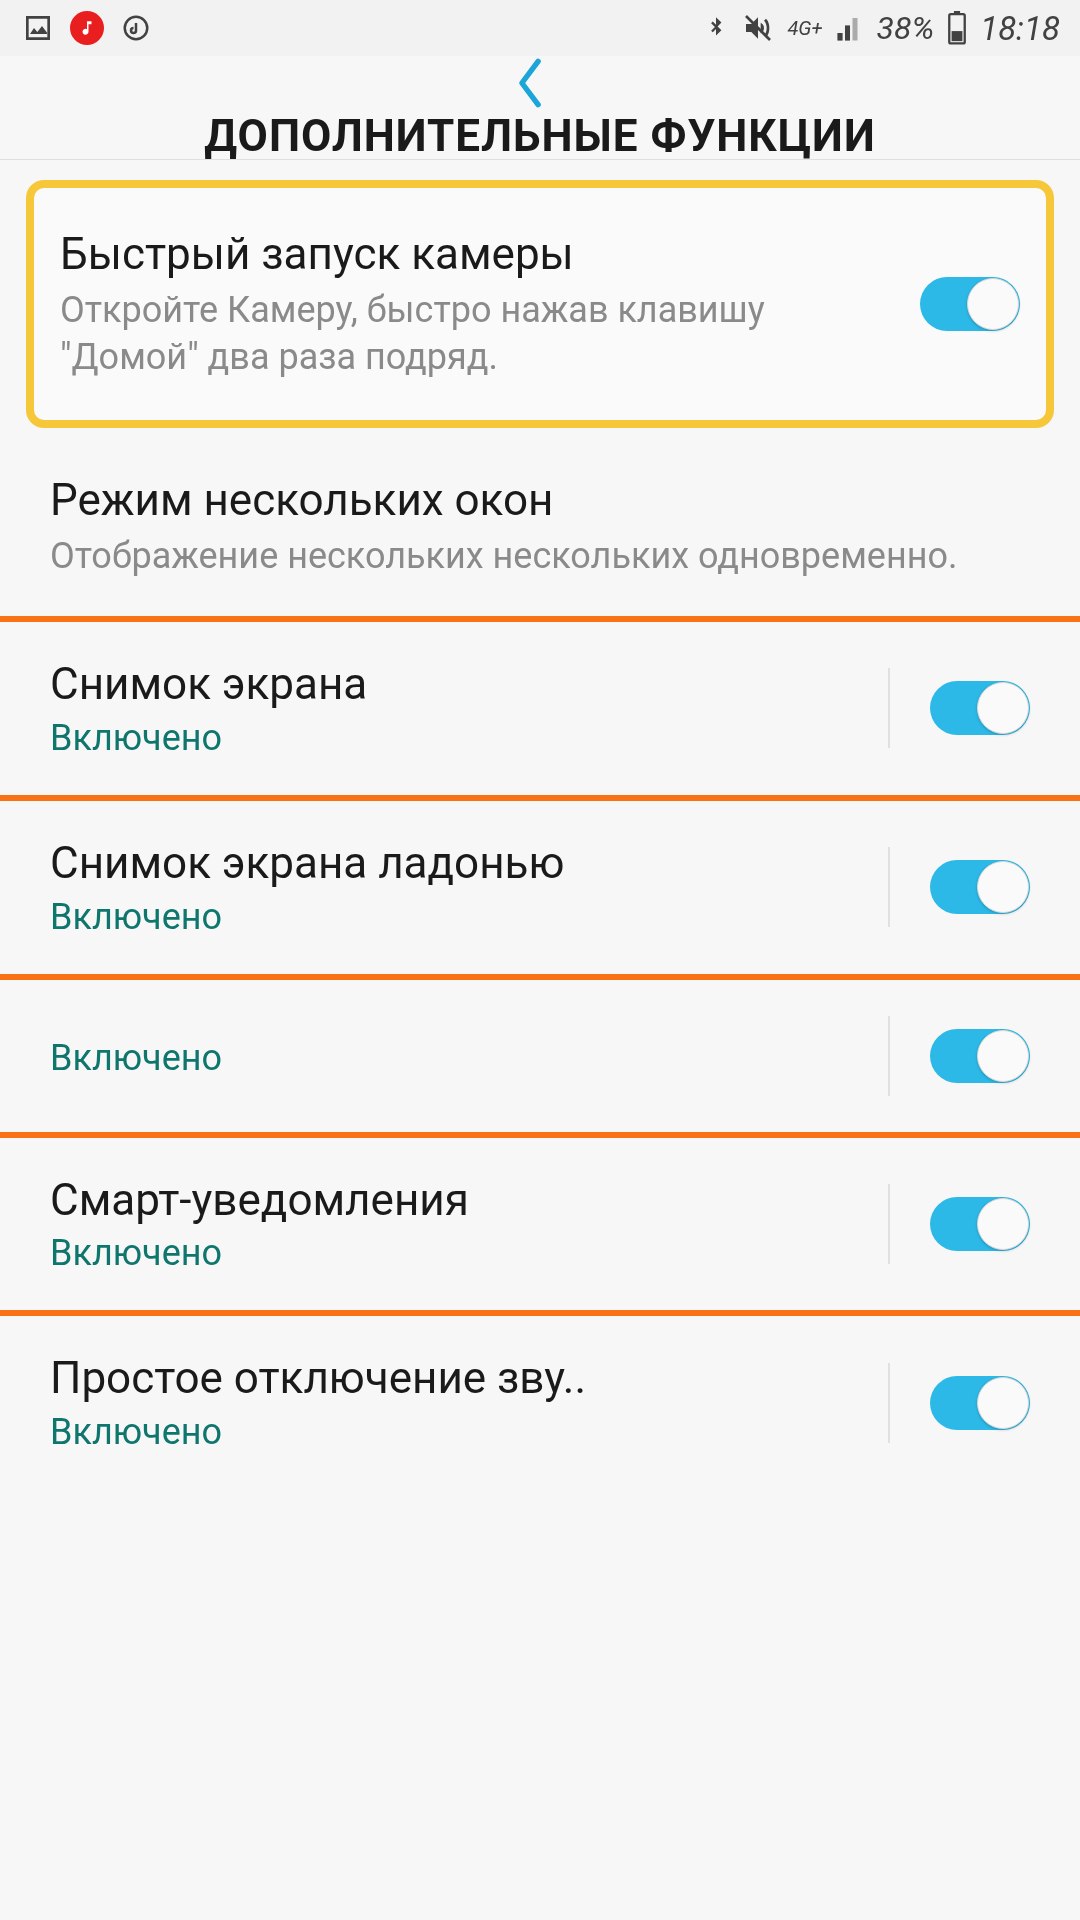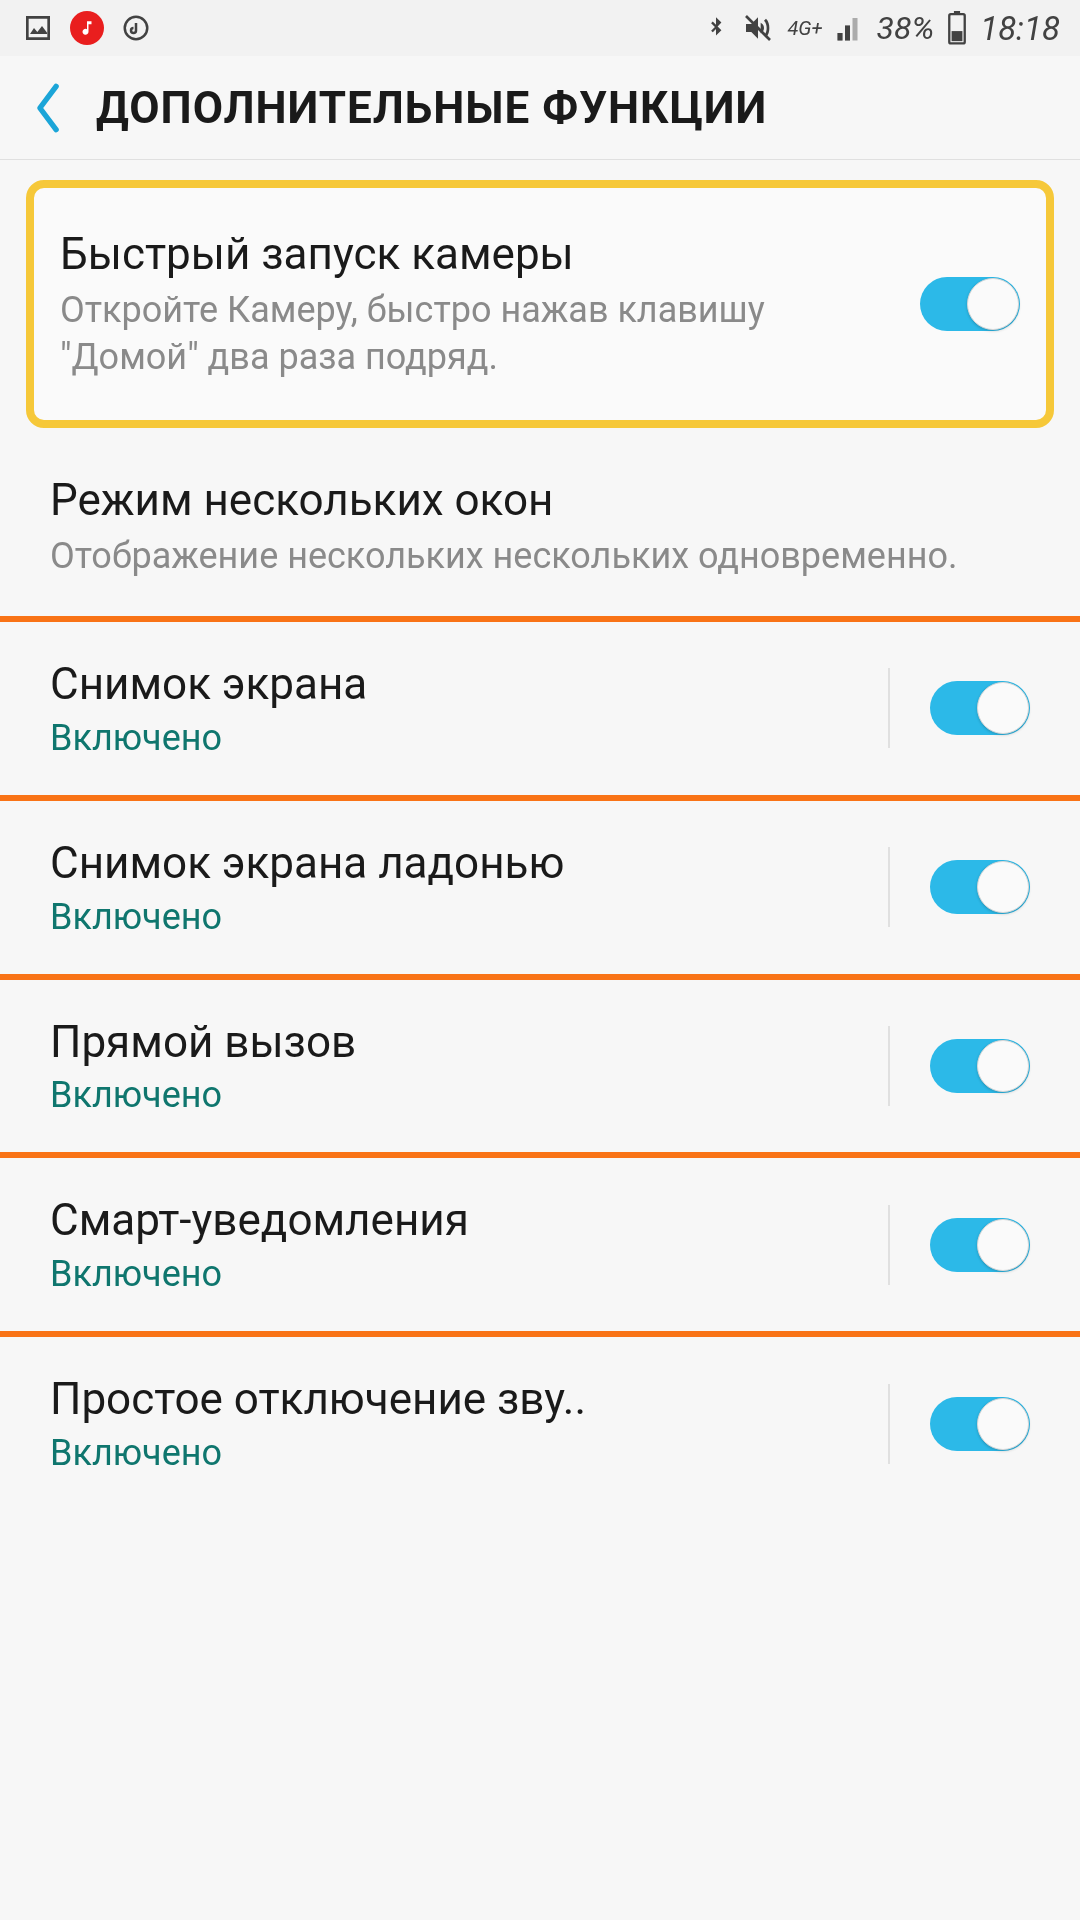--- a/index.html
+++ b/index.html
@@ -42,20 +42,21 @@
       color: white;
       font-size: 20px;
     }
     .header {
       height: 104px;
       display: flex;
       align-items: center;
       padding: 0 20px;
       background: #f7f7f7;
       border-bottom: 1px solid #e0e0e0;
+      flex-direction: column;
     }
     .back-btn {
       width: 56px;
       height: 56px;
       display: flex;
       align-items: center;
       justify-content: center;
       margin-right: 20px;
     }
     .header-title {
@@ -238,21 +239,20 @@
     </div>
     <div class="toggle-wrap">
       <div class="toggle">
         <div class="toggle-knob"></div>
       </div>
     </div>
   </div>
 
   <div class="settings-item">
     <div class="item-text">
-      <div class="item-title">Прямой вызов</div>
       <div class="item-status">Включено</div>
     </div>
     <div class="toggle-wrap">
       <div class="toggle">
         <div class="toggle-knob"></div>
       </div>
     </div>
   </div>
 
   <div class="settings-item">

